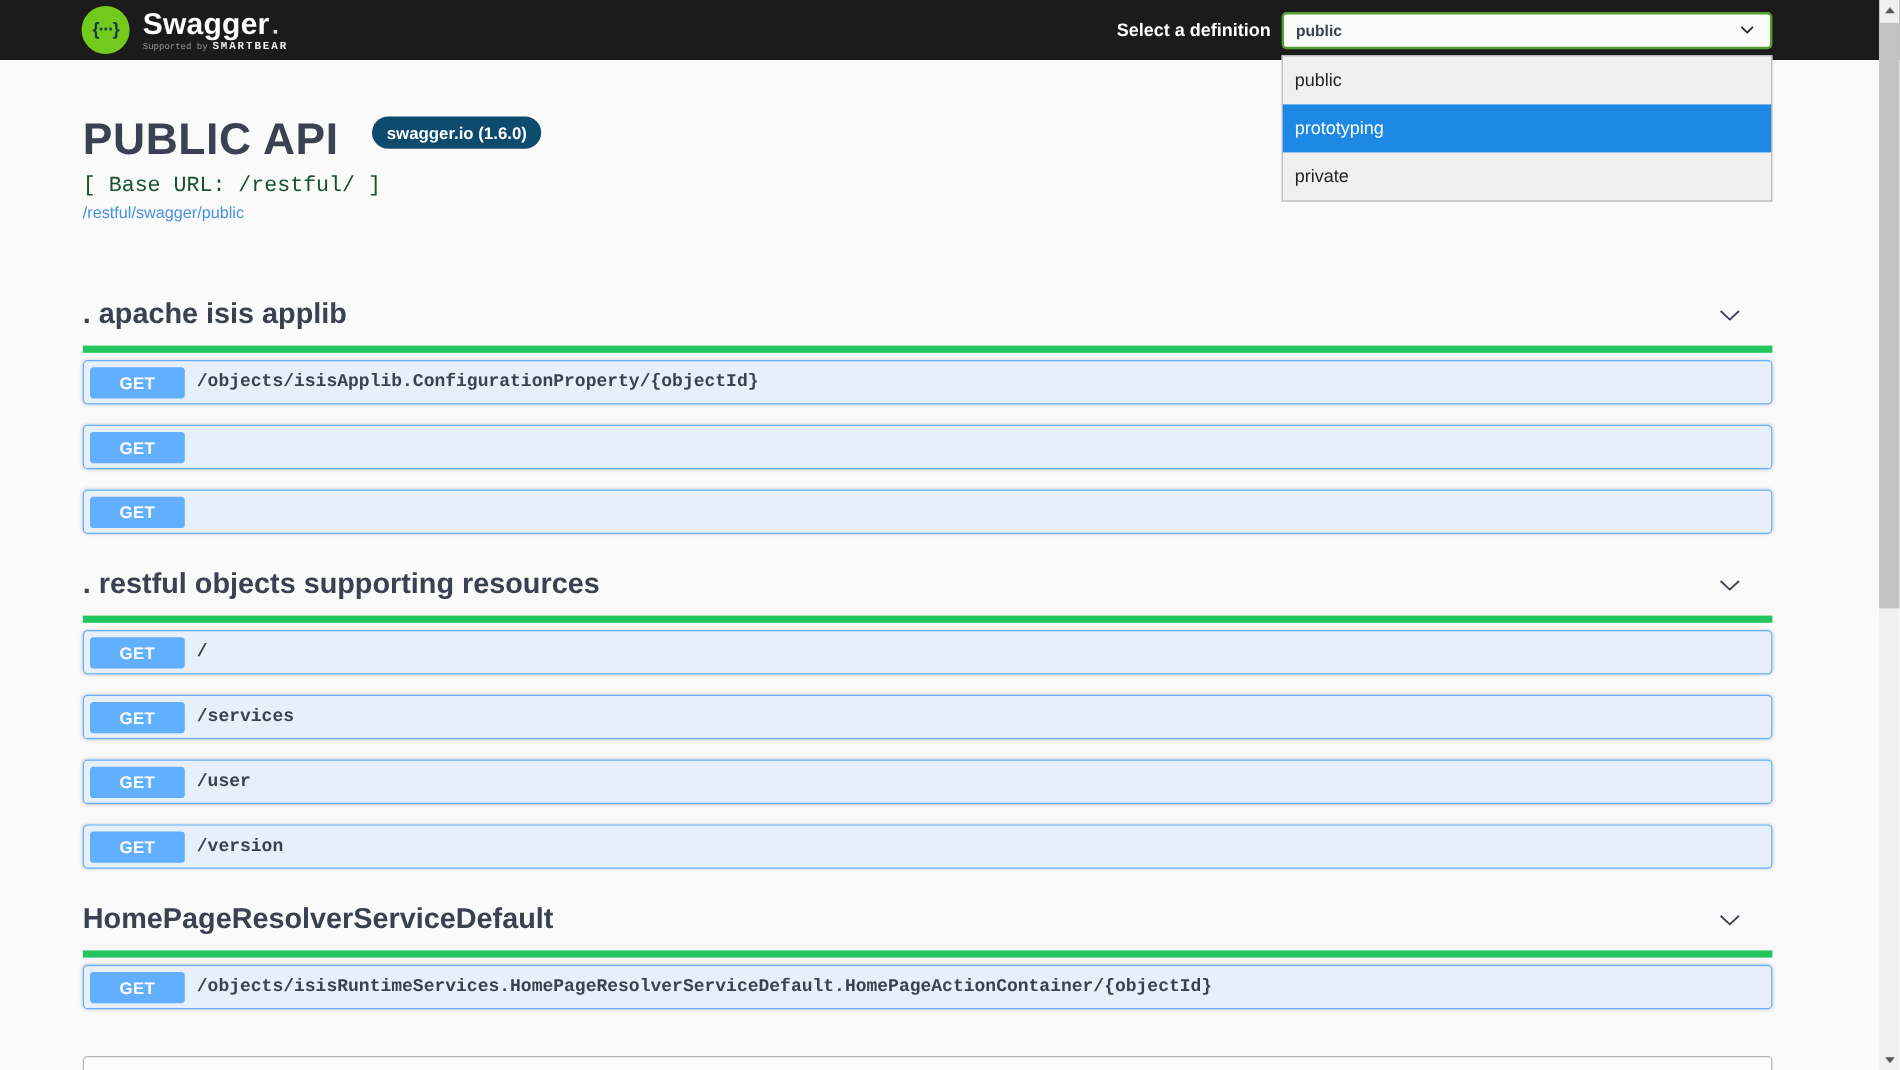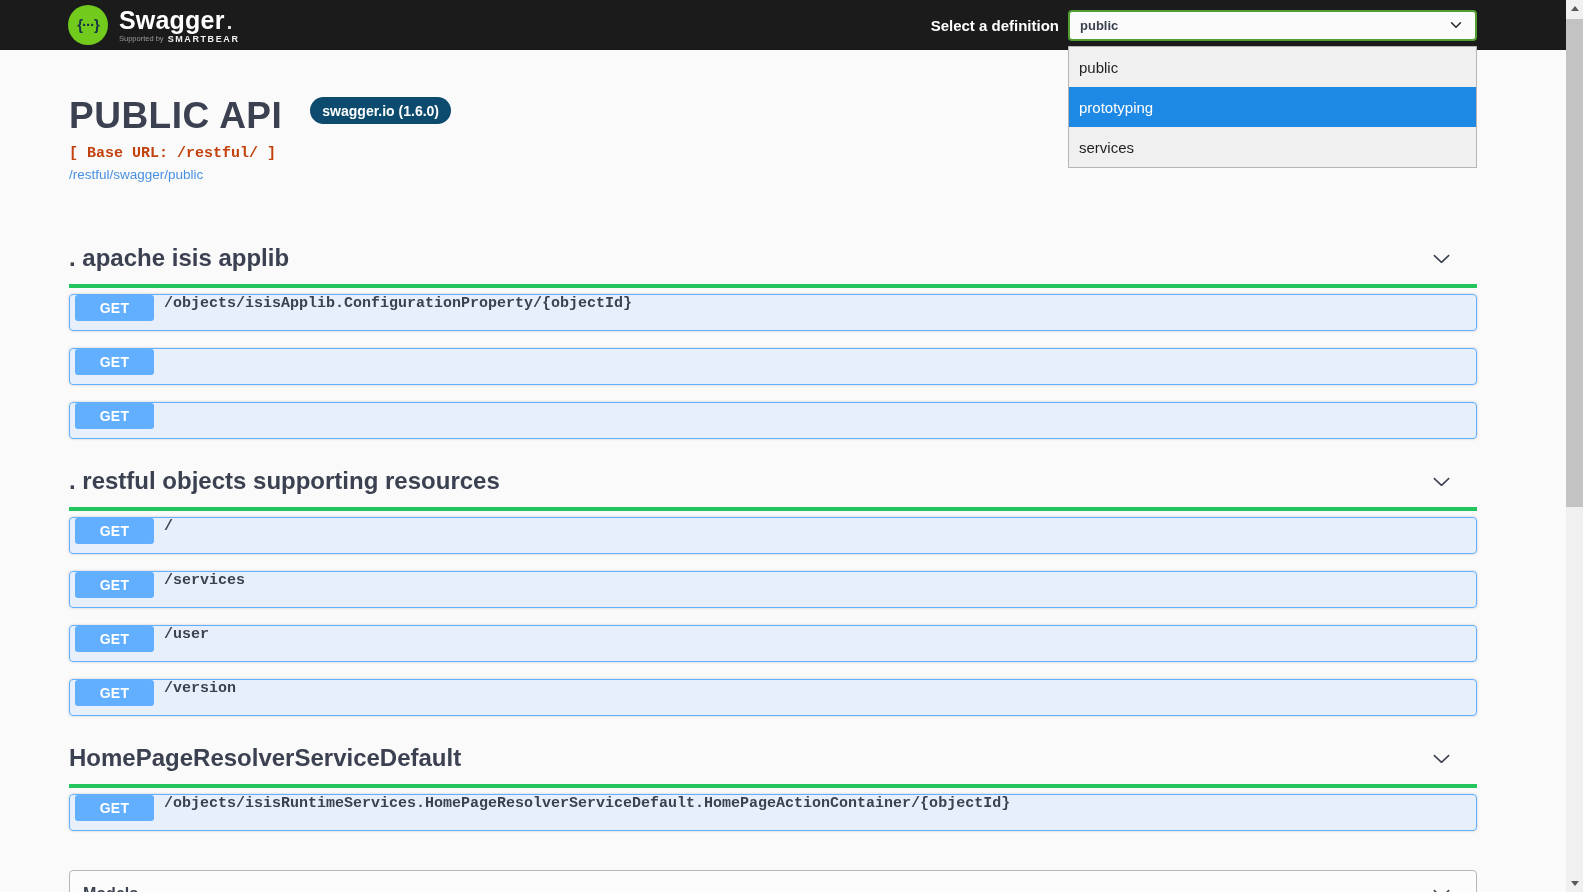--- a/index.html
+++ b/index.html
@@ -29,21 +29,21 @@
     content: "{\00B7\00B7\00B7}";
     color: #173647;
     font-weight: 700;
     font-size: 15px;
     letter-spacing: -1px;
     margin-top: -2px;
   }
   .logo-text-col { margin-left: 11px; display: flex; flex-direction: column; }
   .logo-name { color: #ffffff; font-size: 25px; font-weight: 600; line-height: 26px; letter-spacing: 0.2px; }
   .logo-name::after { content: ""; display: inline-block; width: 3px; height: 3px; background: #dcdcdc; margin-left: 3px; vertical-align: baseline; }
-  .logo-tagline { margin-top: 1px; display: flex; align-items: flex-start; gap: 4px; }
+  .logo-tagline { margin-top: 1px; display: flex; align-items: flex-end; gap: 4px; font-family: Liberation Mono, monospace; }
   .tag-pre { color: #9a9a9a; font-size: 7.5px; }
   .tag-brand { color: #f2f2f2; font-size: 9px; font-weight: 700; letter-spacing: 1.6px; }
 
   .def-cluster { margin-left: auto; display: flex; align-items: center; }
   .def-label { color: #ffffff; font-size: 15px; font-weight: 700; margin-right: 9px; white-space: nowrap; }
   .def-select {
     width: 409px; height: 31px;
     background: #fbfbfb;
     border: 2px solid #549e31;
     border-radius: 4px;
@@ -84,51 +84,51 @@
     margin-left: 12px; margin-top: 1px;
     background: #0c4a6e; color: #ffffff;
     font-size: 14px; font-weight: 700;
     padding: 6px 12px 5px 12px;
     border-radius: 57px;
     white-space: nowrap;
   }
   .base-url {
     margin-top: 9px;
     font-family: "Liberation Mono", "DejaVu Sans Mono", monospace;
-    font-size: 15px; font-weight: 700; color: #c2410c;
+    font-size: 18px; font-weight: 400; color: #14532d;
   }
   .spec-link {
     display: inline-block;
     margin-top: 5px;
     color: #4990e2; font-size: 13.5px;
     text-decoration: none;
     cursor: pointer;
     text-align: center;
   }
 
   .sections { padding-top: 50px; }
   .tag-section { margin-top: 11px; display: flow-root; }
   .tag-header {
     display: flex; align-items: center; justify-content: space-between;
     padding: 0 25px 12px 0;
-    border-bottom: 4px solid #22c55e;
+    border-bottom: 6px solid #22c55e;
     cursor: pointer;
   }
   .tag-title { font-size: 24px; font-weight: 700; color: #3b4151; line-height: 28px; }
   .chev { width: 21px; height: 21px; flex: none; }
 
   .opblock {
     margin-top: 6px;
     margin-bottom: 17px;
     height: 37px;
     border: 1px solid #61affe;
     border-radius: 4px;
     background: rgba(97,175,254,.12);
     box-shadow: 0 0 3px rgba(0,0,0,.19);
-    display: flex; align-items: flex-start;
+    display: flex; align-items: center;
     padding: 0 5px;
     cursor: pointer;
   }
   .opblock + .opblock { margin-top: 0; }
   .method {
     width: 79px; height: 26px;
     background: #61affe; color: #ffffff;
     border-radius: 3px;
     font-size: 14px; font-weight: 700; letter-spacing: 0.3px;
     display: flex; align-items: center; justify-content: center;
@@ -209,21 +209,21 @@
       <svg class="select-caret" viewBox="0 0 16 16">
           <path d="M3 5.5 L8 10.5 L13 5.5" fill="none" stroke="#2b2b2b" stroke-width="1.8" stroke-linecap="round" stroke-linejoin="round"></path>
         </svg>
     </div>
   </div>
 </header>
 
 <div class="dropdown">
   <div class="option">public</div>
   <div class="option highlighted">prototyping</div>
-  <div class="option">services</div>
+  <div class="option">private</div>
 </div>
 
 <main class="content">
   <div class="info">
     <div class="title-row">
       <h1>PUBLIC API</h1>
       <span class="version-badge">swagger.io (1.6.0)</span>
     </div>
     <div class="base-url">[ Base URL: /restful/ ]</div>
     <a class="spec-link">/restful/swagger/public</a>

